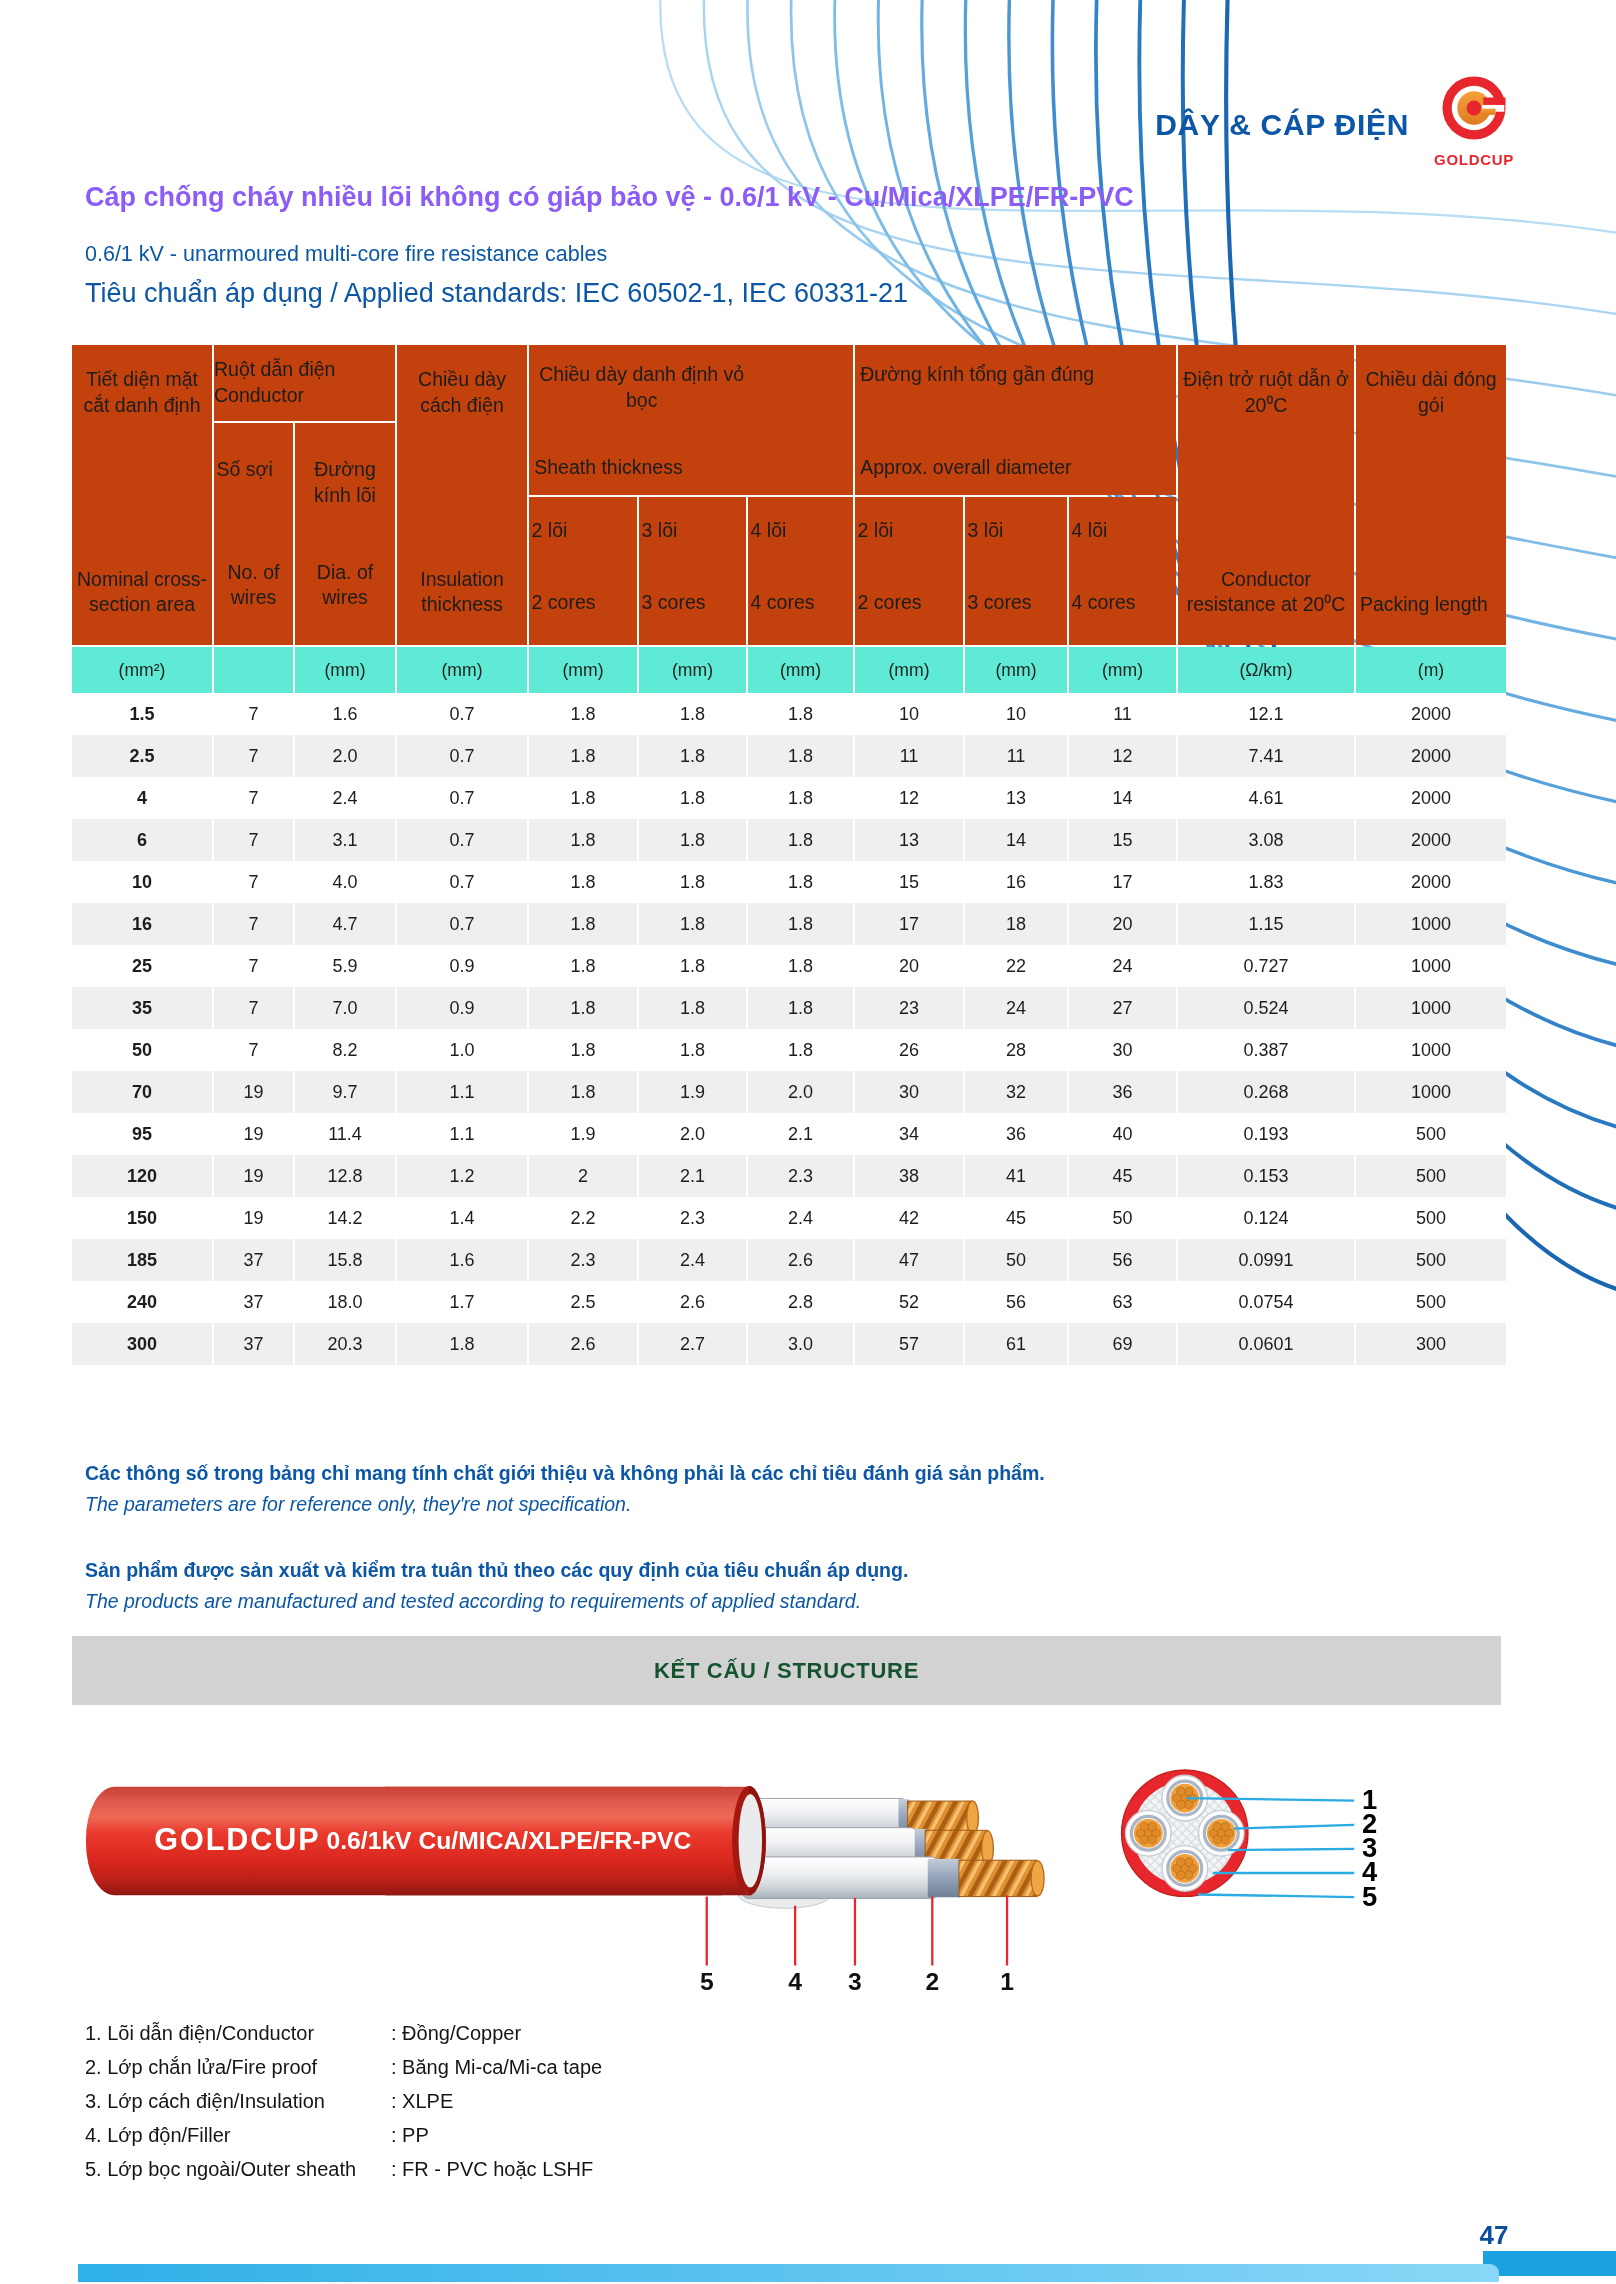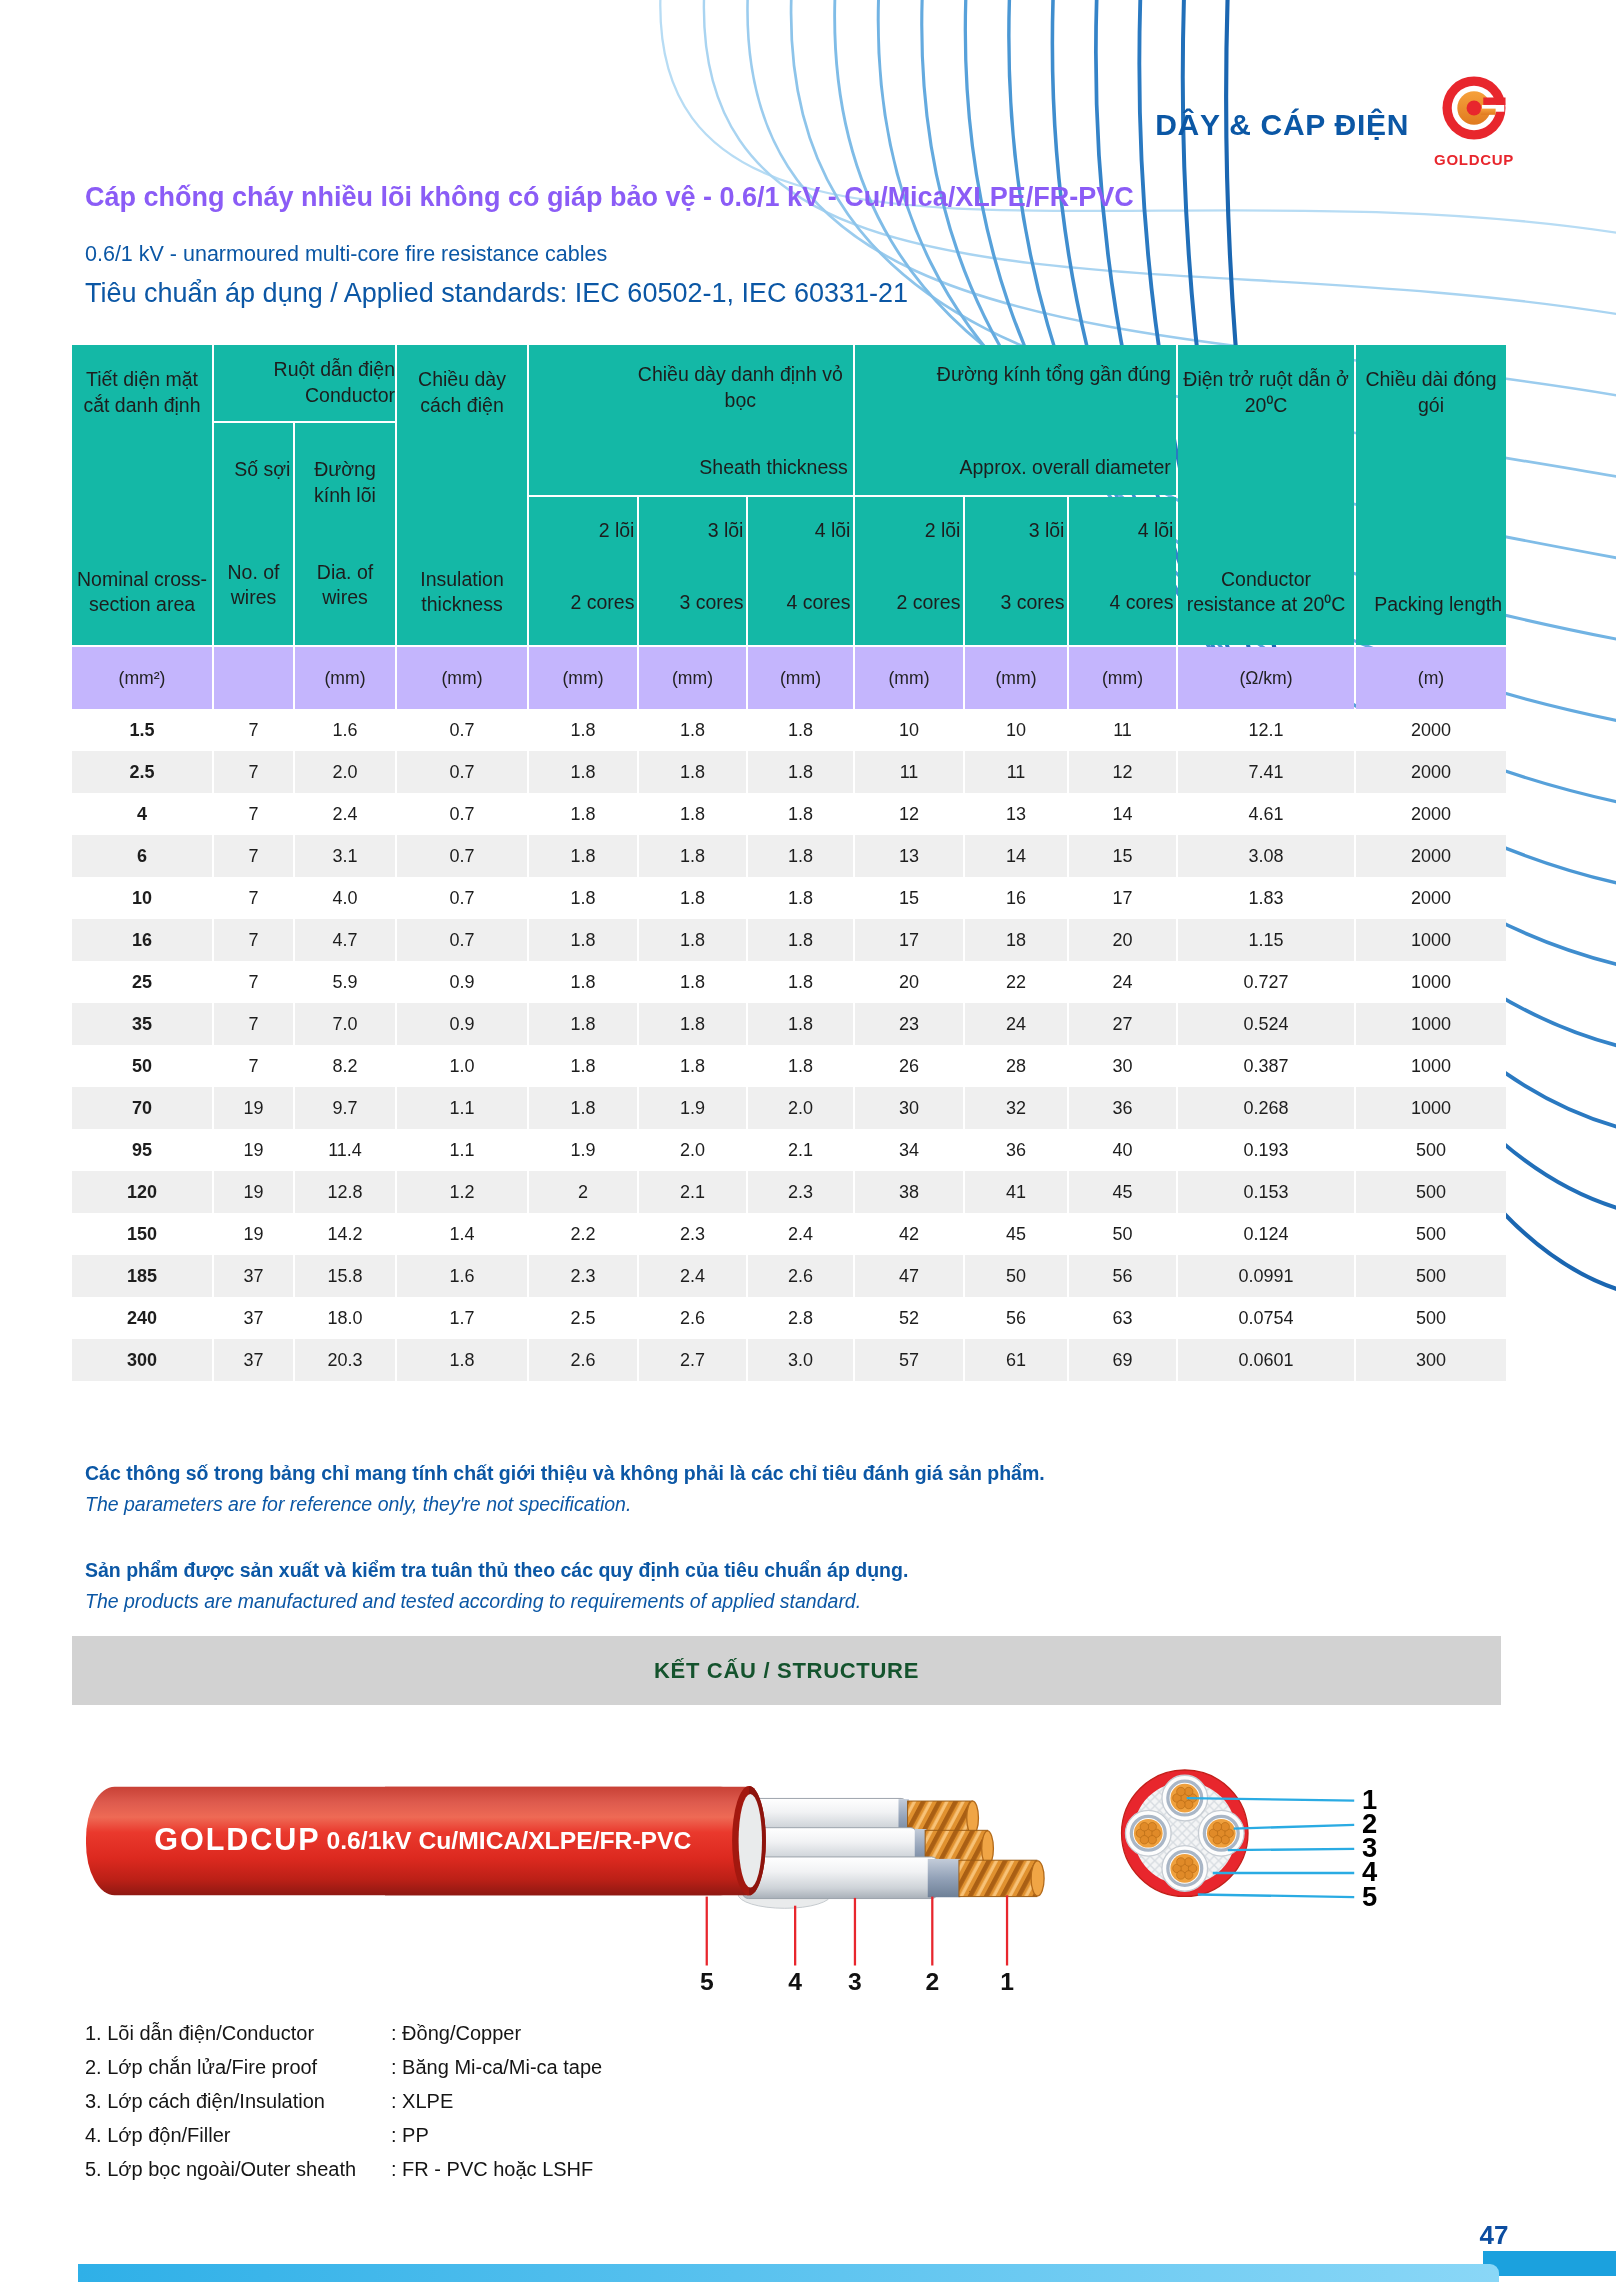--- a/index.html
+++ b/index.html
@@ -17,32 +17,32 @@
   
   .doc-title{left:85px;top:182px;font-size:27px;font-weight:bold;color:#8b5cf6;}
   .doc-sub{left:85px;top:242px;font-size:21.5px;color:#0b57a5;}
   .doc-std{left:85px;top:278px;font-size:27px;color:#0b57a5;}
 
   
   .spec-table{left:72px;top:345px;width:1434px;}
   .cols{display:grid;grid-template-columns:140px 79px 100px 130px 108px 107px 105px 108px 102px 107px 176px 150px;column-gap:2px;}
   .thead{display:grid;grid-template-columns:140px 79px 100px 130px 108px 107px 105px 108px 102px 107px 176px 150px;
          grid-template-rows:76px 72px 148px;gap:2px;}
-  .hc{background:#14b8a6;display:flex;flex-direction:column;align-items:flex-end;text-align:center;
+  .hc{background:#c2410c;display:flex;flex-direction:column;align-items:flex-start;text-align:center;
       font-size:19.5px;line-height:1.32;color:#1d1d1d;}
   .hc .vi{display:block;}
   .hc .en{display:block;}
   .full{grid-row:1/4;justify-content:space-between;padding:22px 3.9px 27px;}
   .gtitle{justify-content:center;}
   .g2{grid-row:1/3;justify-content:space-between;padding:17px 5.2px 14.3px;}
   .sub2{grid-row:2/4;justify-content:space-between;padding:34px 2.6px 34px;}
   .coresc{grid-row:3;justify-content:space-between;padding:21px 2.6px 29px;}
   .vi-narrow{max-width:215px;}
   .units.cols{margin-top:2px;}
-  .units .cell{height:62px;background:#c4b5fd;display:flex;align-items:center;justify-content:center;
+  .units .cell{height:46px;background:#5eead4;display:flex;align-items:center;justify-content:center;
                font-size:17.6px;color:#222;}
   .trow{background:#fff;}
   .trow .cell{height:42px;display:flex;align-items:center;justify-content:center;font-size:18px;background:#fff;}
   .trow.alt .cell{background:#efefef;}
   .trow .cell:first-child{font-weight:bold;}
 
   
   .notes{left:85px;top:1423px;font-size:19.5px;color:#0b57a5;line-height:31px;}
   .note-vi{font-weight:bold;margin-top:35px;}
   .note-en{font-style:italic;}

